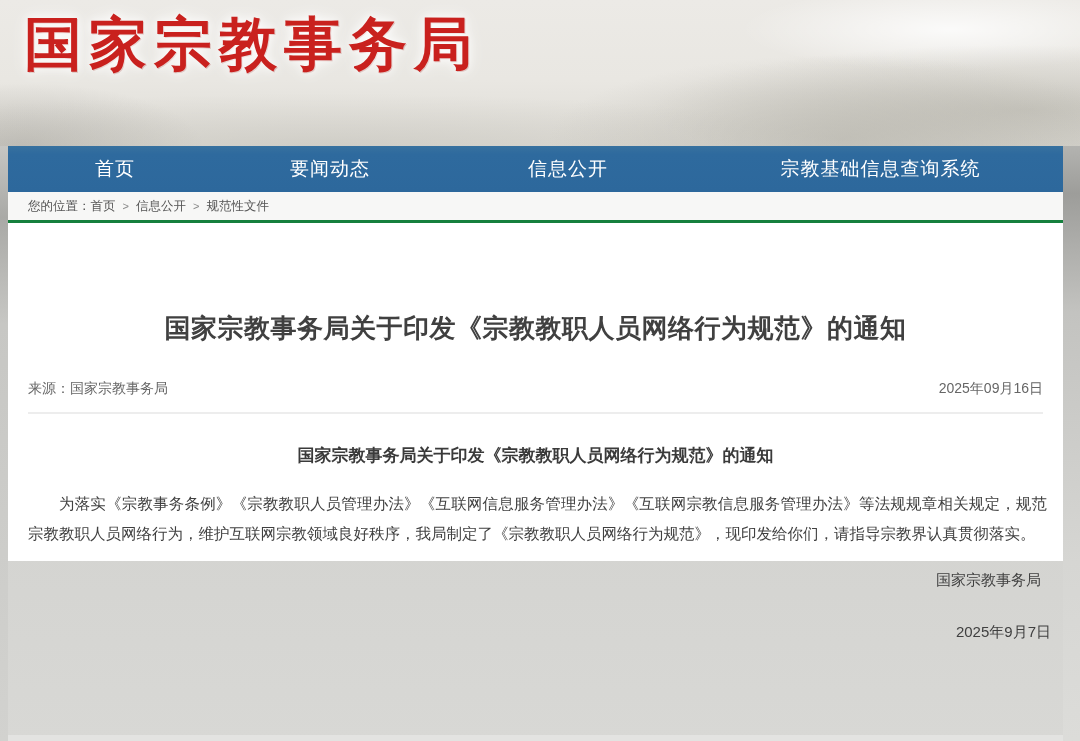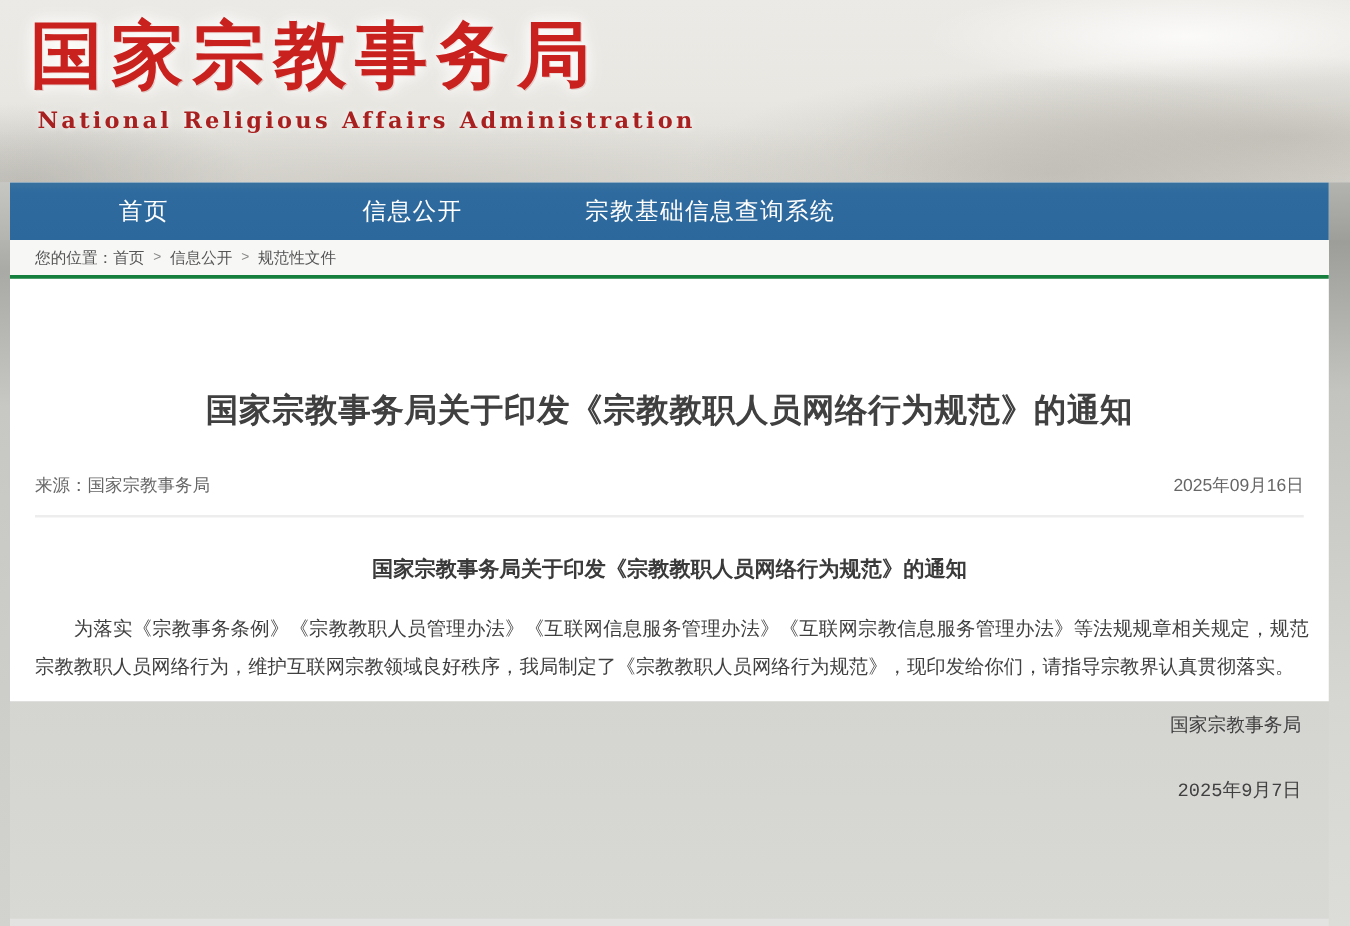--- a/index.html
+++ b/index.html
@@ -157,25 +157,24 @@
     text-indent: 2em;
     text-align: justify;
   }
   .signature {
     margin: 22px 22px 0 0;
     text-align: right;
     font-size: 15px;
     color: #404040;
   }
   .signature-date {
-    margin: 33px 22px 0 0;
+    margin: 33px 12px 0 0;
     text-align: right;
     font-size: 15px;
     color: #404040;
-    font-family: Liberation Mono, monospace;
   }
 
   
   .edge-left {
     position: absolute; left: 0; top: 146px;
     width: 8px; height: 595px;
     background: linear-gradient(180deg, #c6c6c3 0%, #a9a9a6 12%, #c7c7c4 30%, #d2d2cf 100%);
   }
   .edge-right {
     position: absolute; right: 0; top: 146px;
@@ -188,30 +187,30 @@
     background: #e3e3e1;
   }
 </style>
 </head>
 <body>
 
 <div class="page">
 
   <div class="site-header">
     <div class="logo-zh">国家宗教事务局</div>
-    <div class="logo-en">National Religious Affairs Administration</div>
   </div>
 
   <div class="edge-left"></div>
   <div class="edge-right"></div>
 
   <div class="content-col">
 
     <nav class="main-nav">
       <div class="nav-item">首页</div>
+      <div class="nav-item">要闻动态</div>
       <div class="nav-item">信息公开</div>
       <div class="nav-item">宗教基础信息查询系统</div>
     </nav>
 
     <div class="breadcrumb-bar">
       <span class="crumb-label">您的位置：</span>
       <a class="crumb">首页</a>
       <span class="crumb-sep">&gt;</span>
       <a class="crumb">信息公开</a>
       <span class="crumb-sep">&gt;</span>

